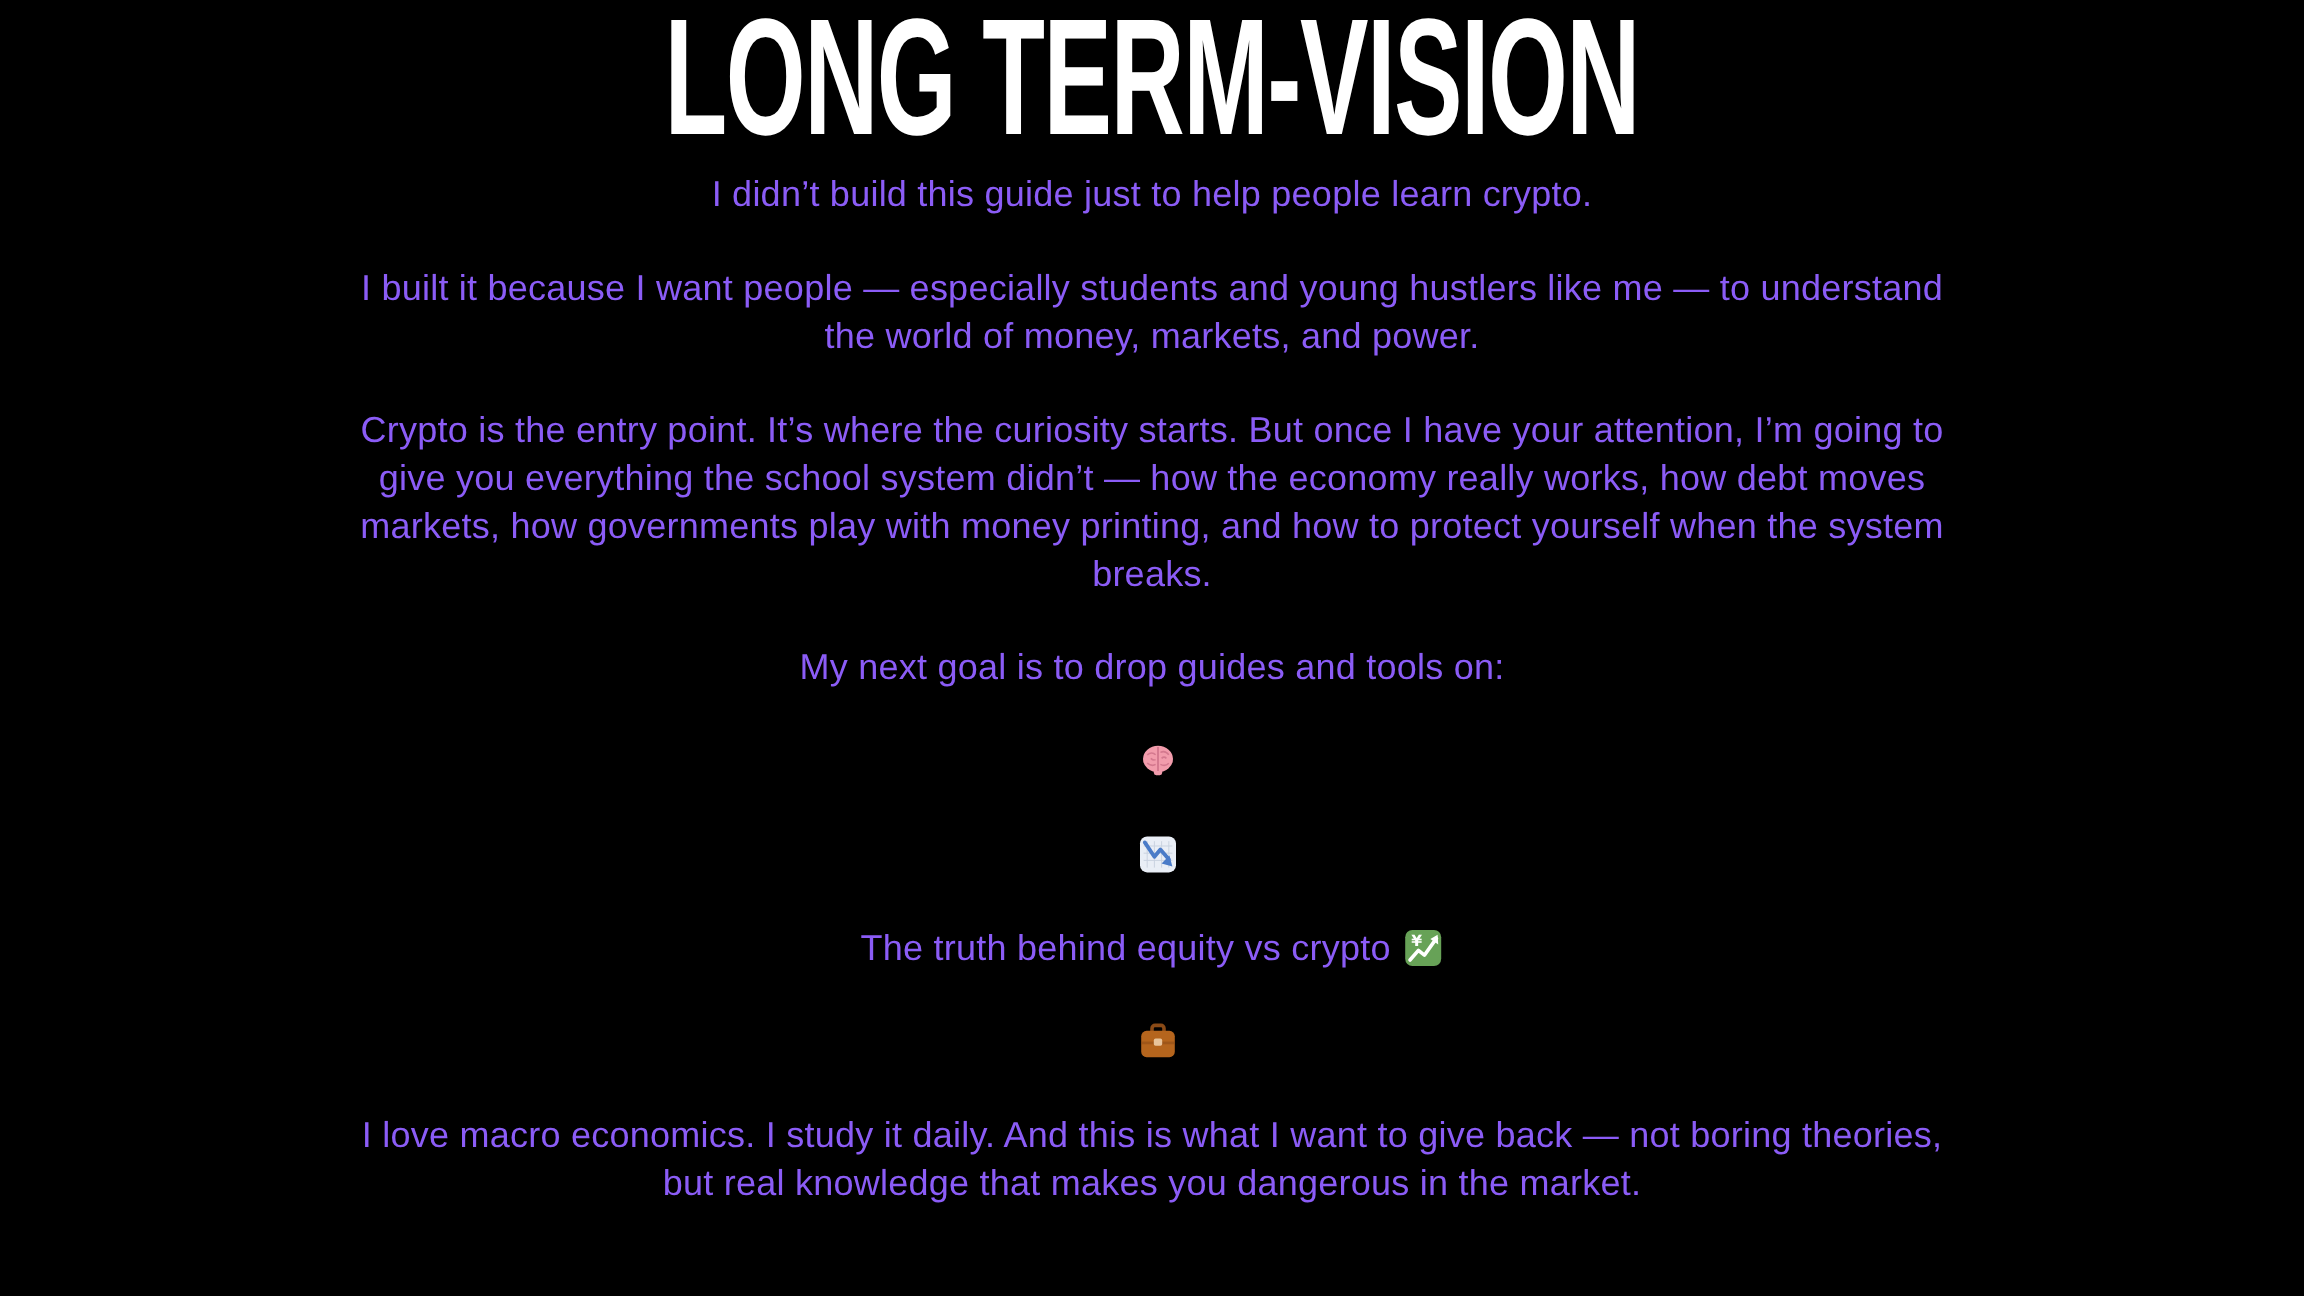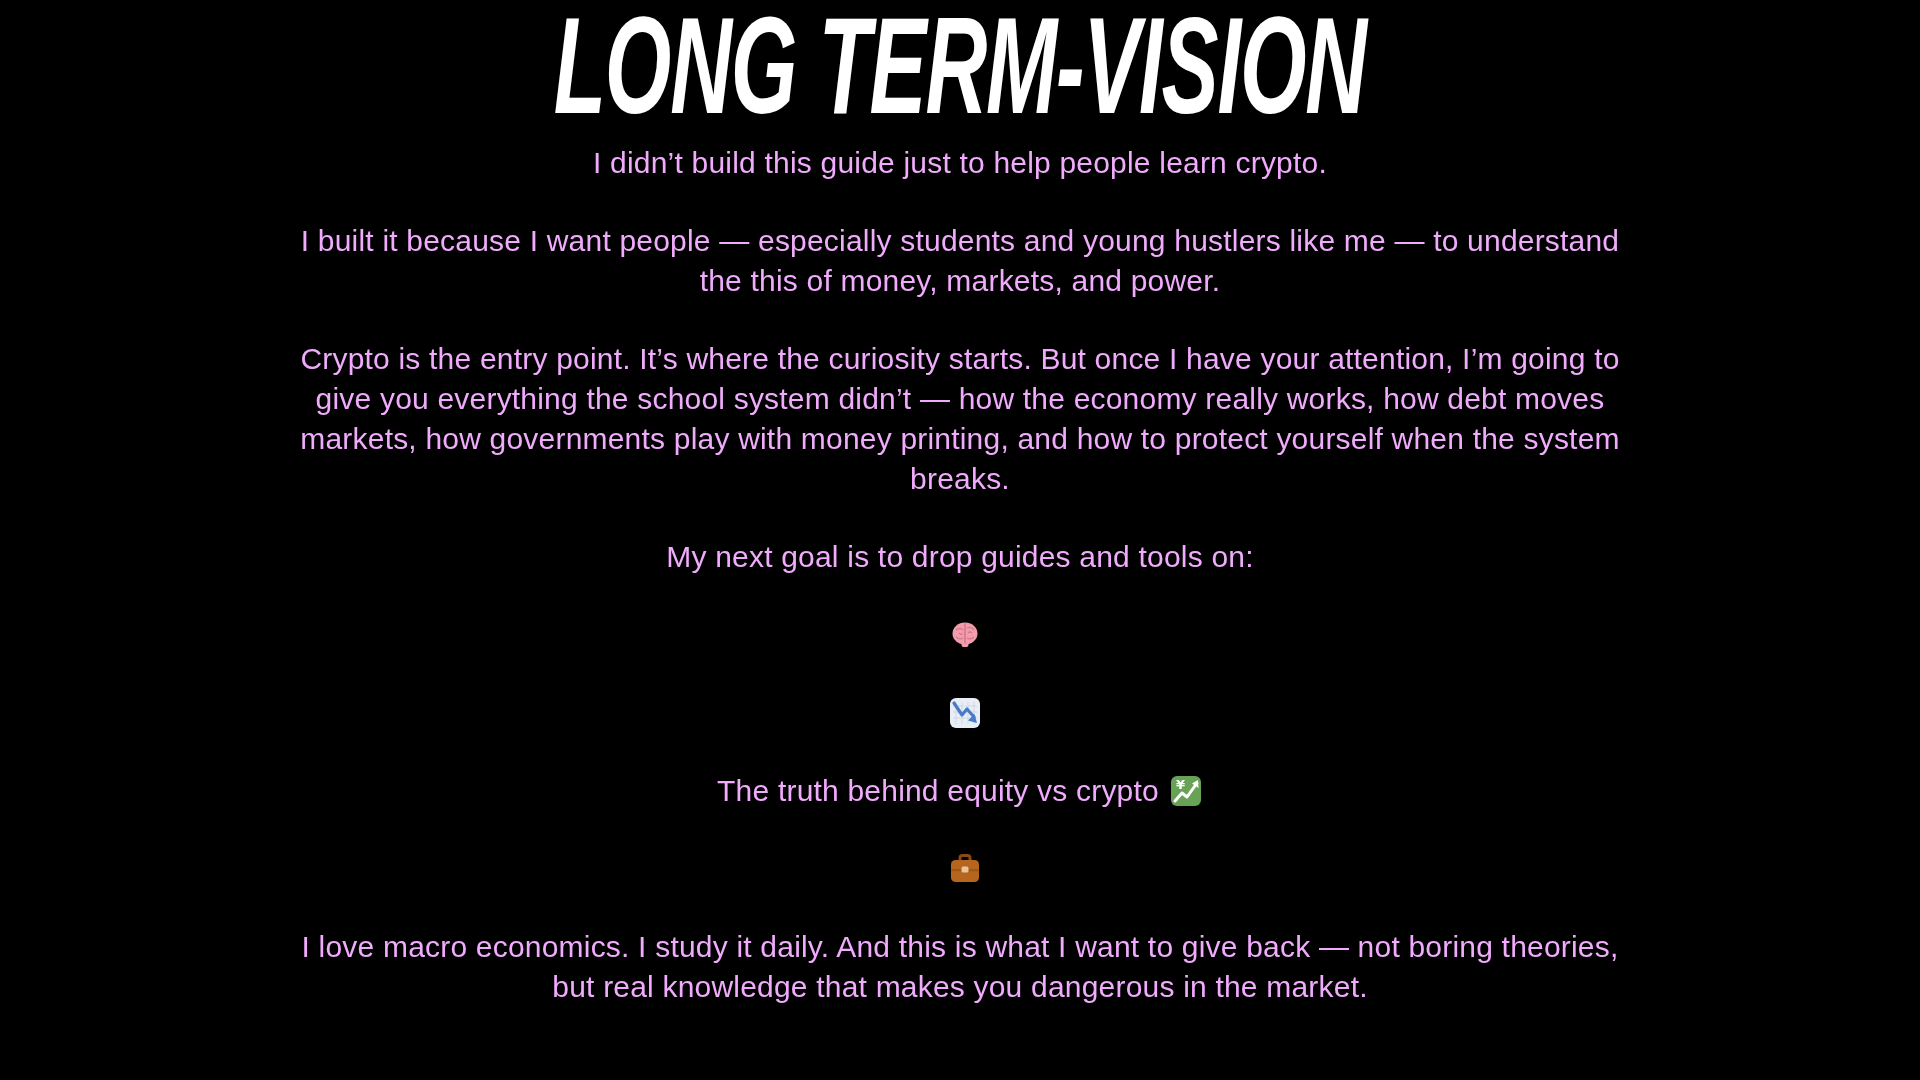--- a/index.html
+++ b/index.html
@@ -25,36 +25,35 @@
     text-align: center;
     padding-top: 8px;
   }
   .title {
     font-size: 138px;
     line-height: 115px;
     font-weight: 700;
     margin: 0 0 20px 0;
     white-space: nowrap;
     color: #ffffff;
-    font-style: italic;
   }
   .title-inner {
     display: inline-block;
     transform: scale(0.62, 1);
     transform-origin: center;
     letter-spacing: -2px;
   }
   .para {
     font-size: 30px;
     line-height: 40px;
     font-weight: 400;
     letter-spacing: 0.2px;
     margin: 0 0 38px 0;
     white-space: pre-line;
-    color: #f0abfc;
+    color: #8b5cf6;
   }
   .closing {
     margin-top: 38px;
   }
   .emoji {
     display: inline-block;
     width: 34px;
     height: 34px;
     vertical-align: -7px;
     margin-left: 10px;
@@ -69,21 +68,21 @@
 <body>
 
 <div class="page">
   <div class="content">
 
     <h1 class="title"><span class="title-inner">LONG TERM-VISION</span></h1>
 
     <p class="para">I didn’t build this guide just to help people learn crypto.</p>
 
     <p class="para">I built it because I want people — especially students and young hustlers like me — to understand
-the this of money, markets, and power.</p>
+the world of money, markets, and power.</p>
 
     <p class="para">Crypto is the entry point. It’s where the curiosity starts. But once I have your attention, I’m going to
 give you everything the school system didn’t — how the economy really works, how debt moves
 markets, how governments play with money printing, and how to protect yourself when the system
 breaks.</p>
 
     <p class="para">My next goal is to drop guides and tools on:</p>
 
     <p class="para"><span class="emoji"><svg viewBox="0 0 34 34" xmlns="http://www.w3.org/2000/svg">
       <ellipse cx="17" cy="15.5" rx="12.5" ry="11" fill="#f29cac"></ellipse>

